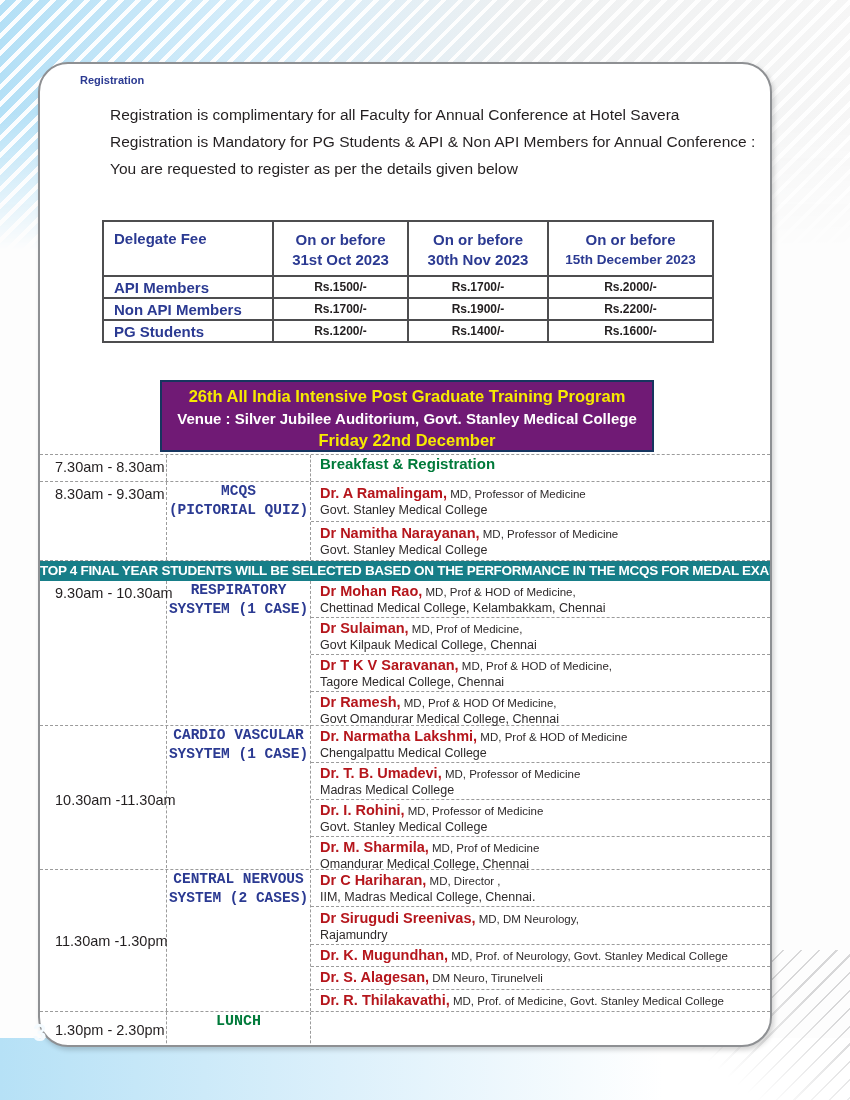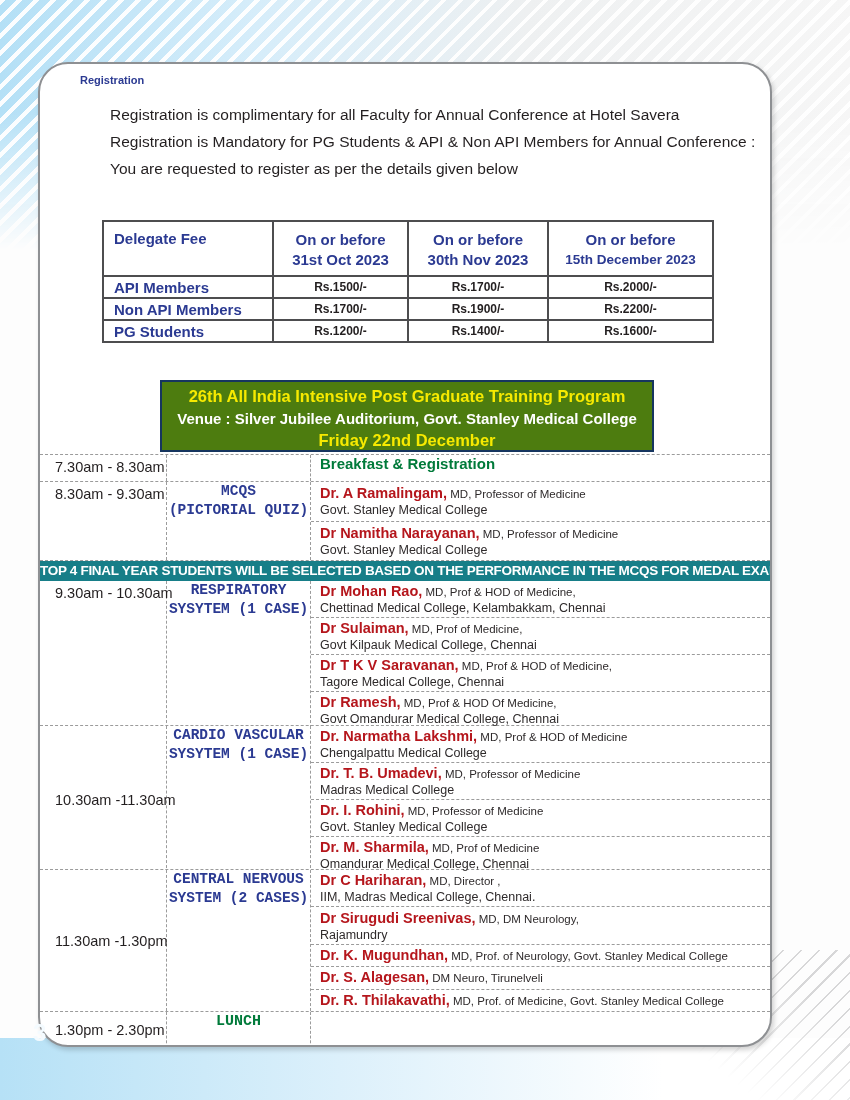--- a/index.html
+++ b/index.html
@@ -66,21 +66,21 @@
   }
   .fee-table .hrow td { height: 55px; vertical-align: top; padding-top: 8px; }
   .fee-head { color: #2b3a92; font-weight: bold; font-size: 15px; line-height: 20px; }
   .fee-head .small { font-size: 13.5px; }
   .fee-table .drow td { height: 22px; }
   .fee-label { text-align: left !important; padding-left: 10px; color: #2b3a92; font-weight: bold; font-size: 15px; }
   .fee-val { font-weight: bold; font-size: 12px; color: #231f20; }
   
   .banner {
     position: absolute; left: 120px; top: 316px; width: 494px; height: 72px;
-    background: #4d7c0f; border: 2px solid #16355f;
+    background: #701a75; border: 2px solid #16355f;
     text-align: center; padding-top: 3px;
   }
   .banner-l1, .banner-l3 { color: #f7ea00; font-weight: bold; font-size: 16.5px; line-height: 23px; }
   .banner-l2 { color: #ffffff; font-weight: bold; font-size: 15px; line-height: 21px; }
   
   .schedule { border-top: 1px dashed #9b9b9b; }
   .srow { display: grid; grid-template-columns: 127px 144px 1fr; border-top: 1px dashed #9b9b9b; }
   .srow.first, .srow.after-notice { border-top: none; }
   .r1 { height: 26px; } .r2 { height: 80px; border-bottom: 1px dashed #9b9b9b; }
   .r3 { height: 144px; } .r4 { height: 144px; } .r5 { height: 142px; } .r6 { height: 37px; }

